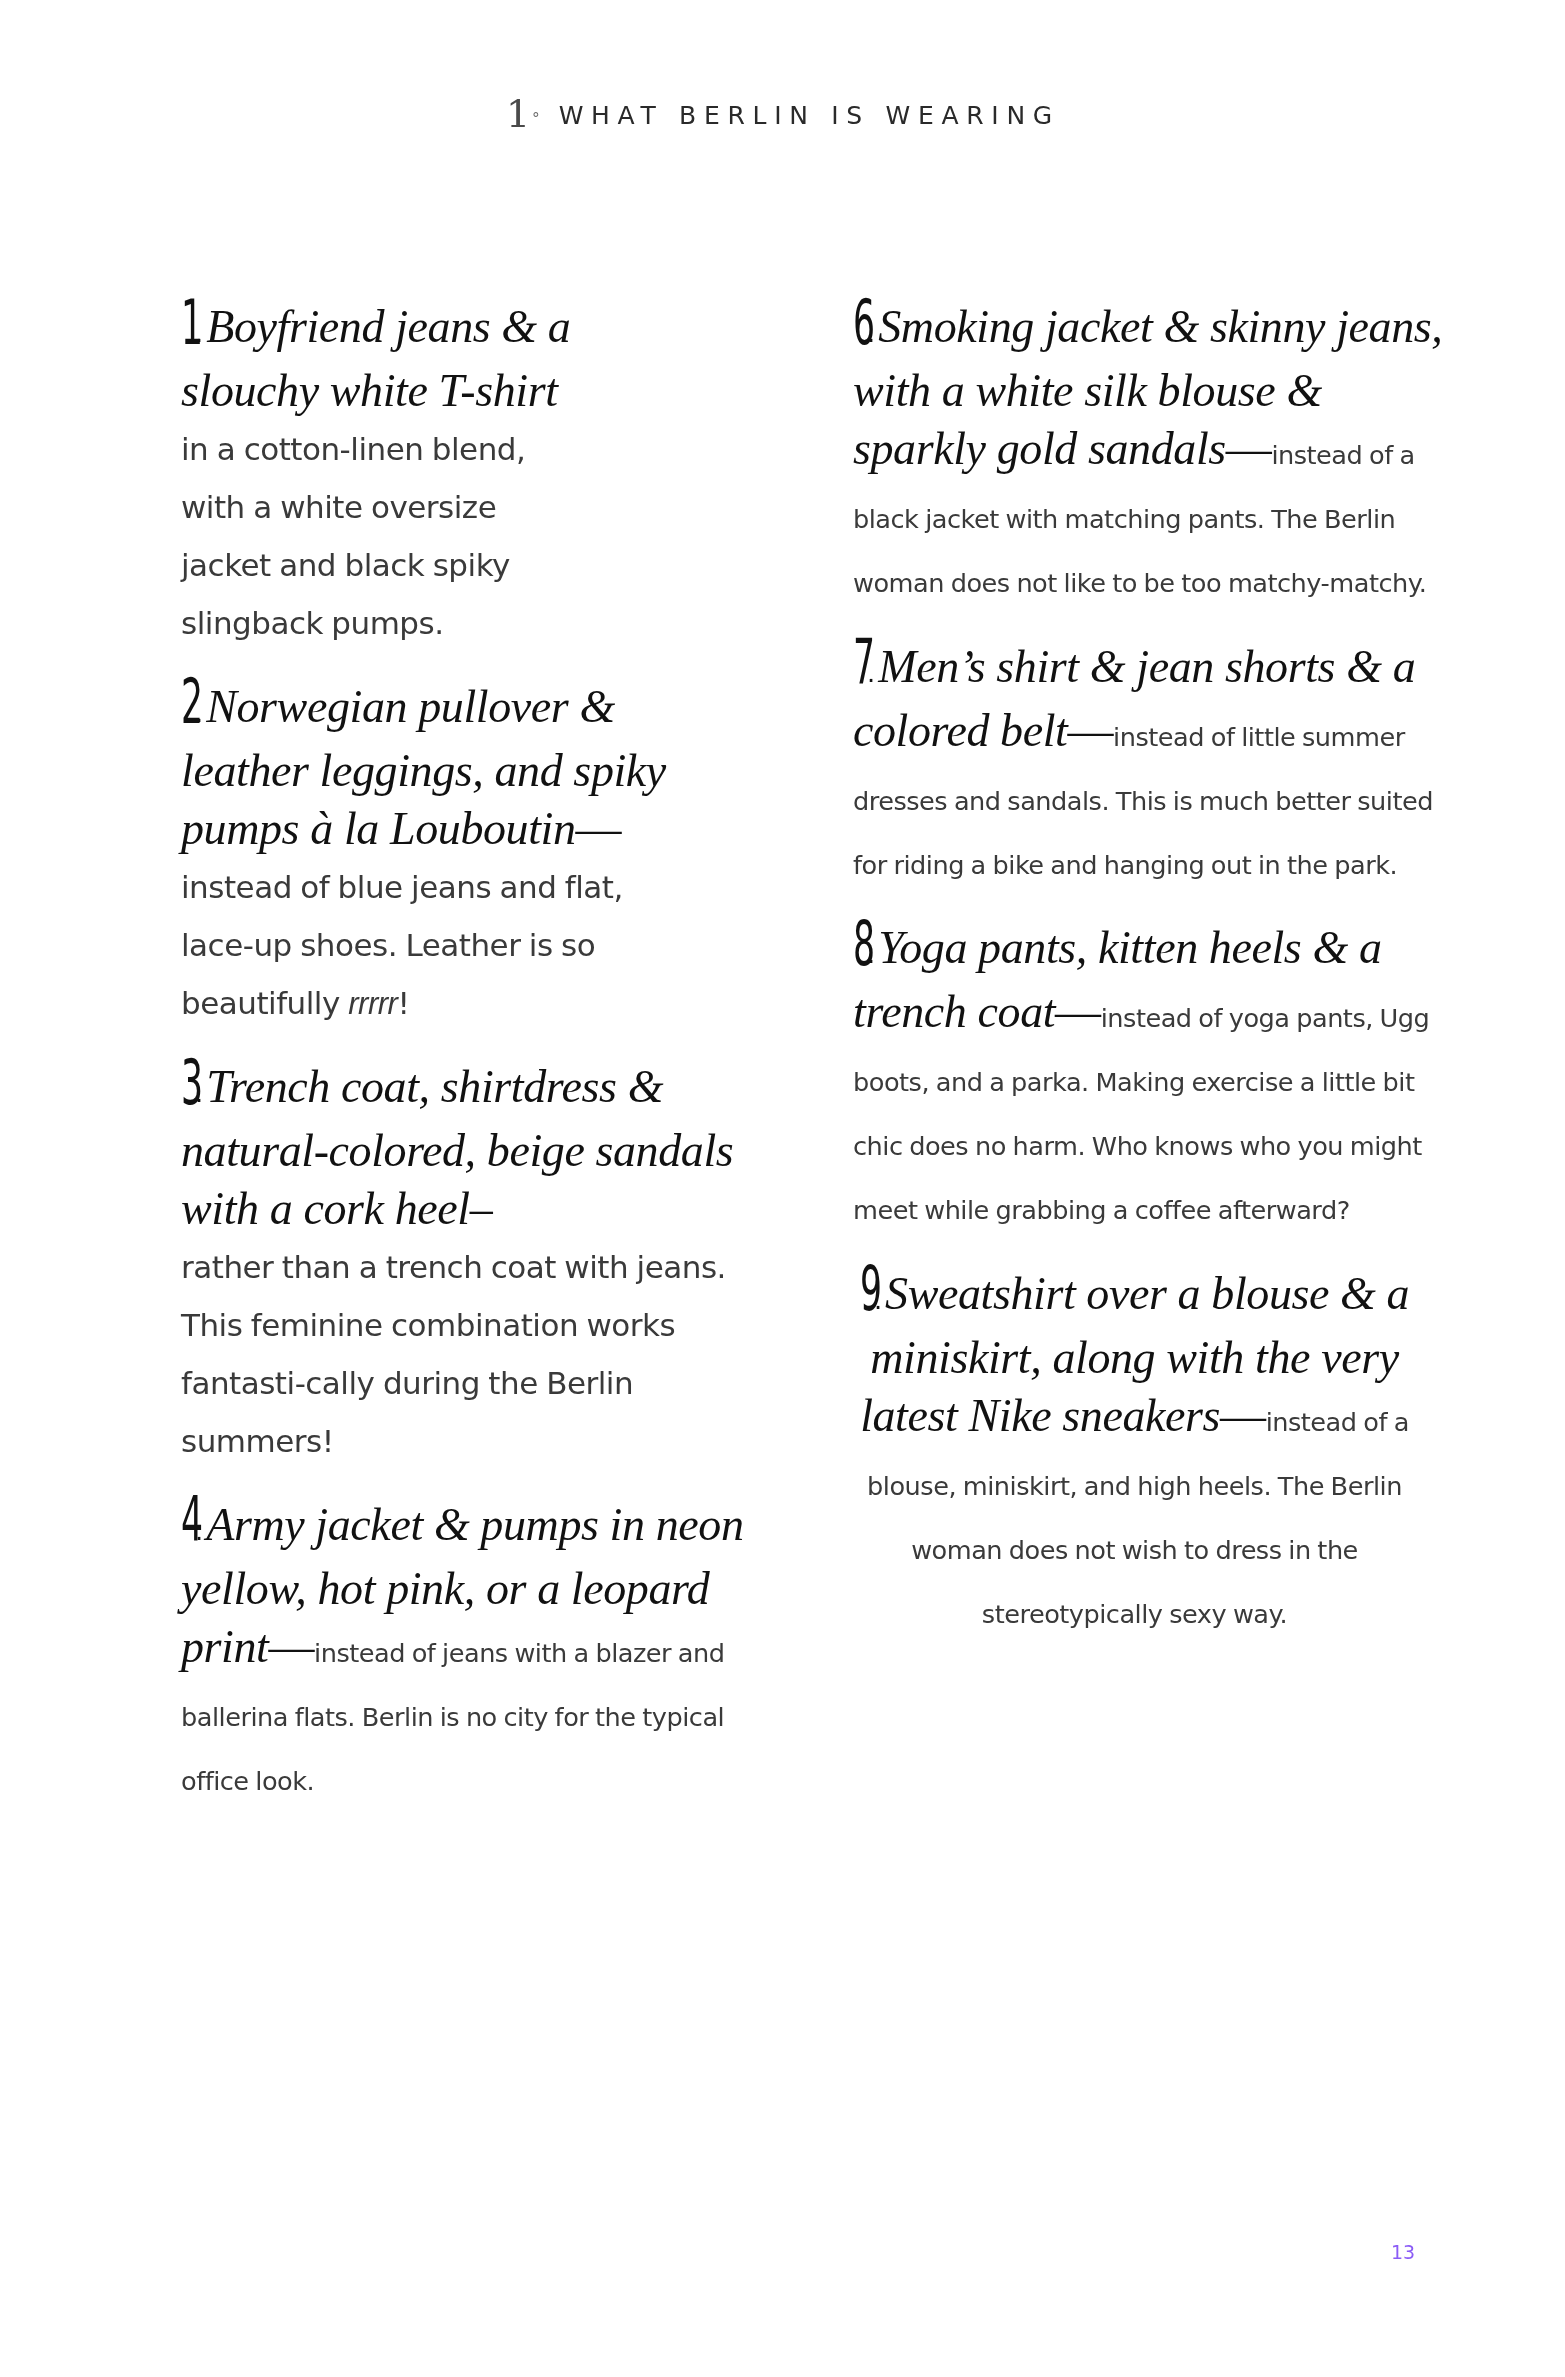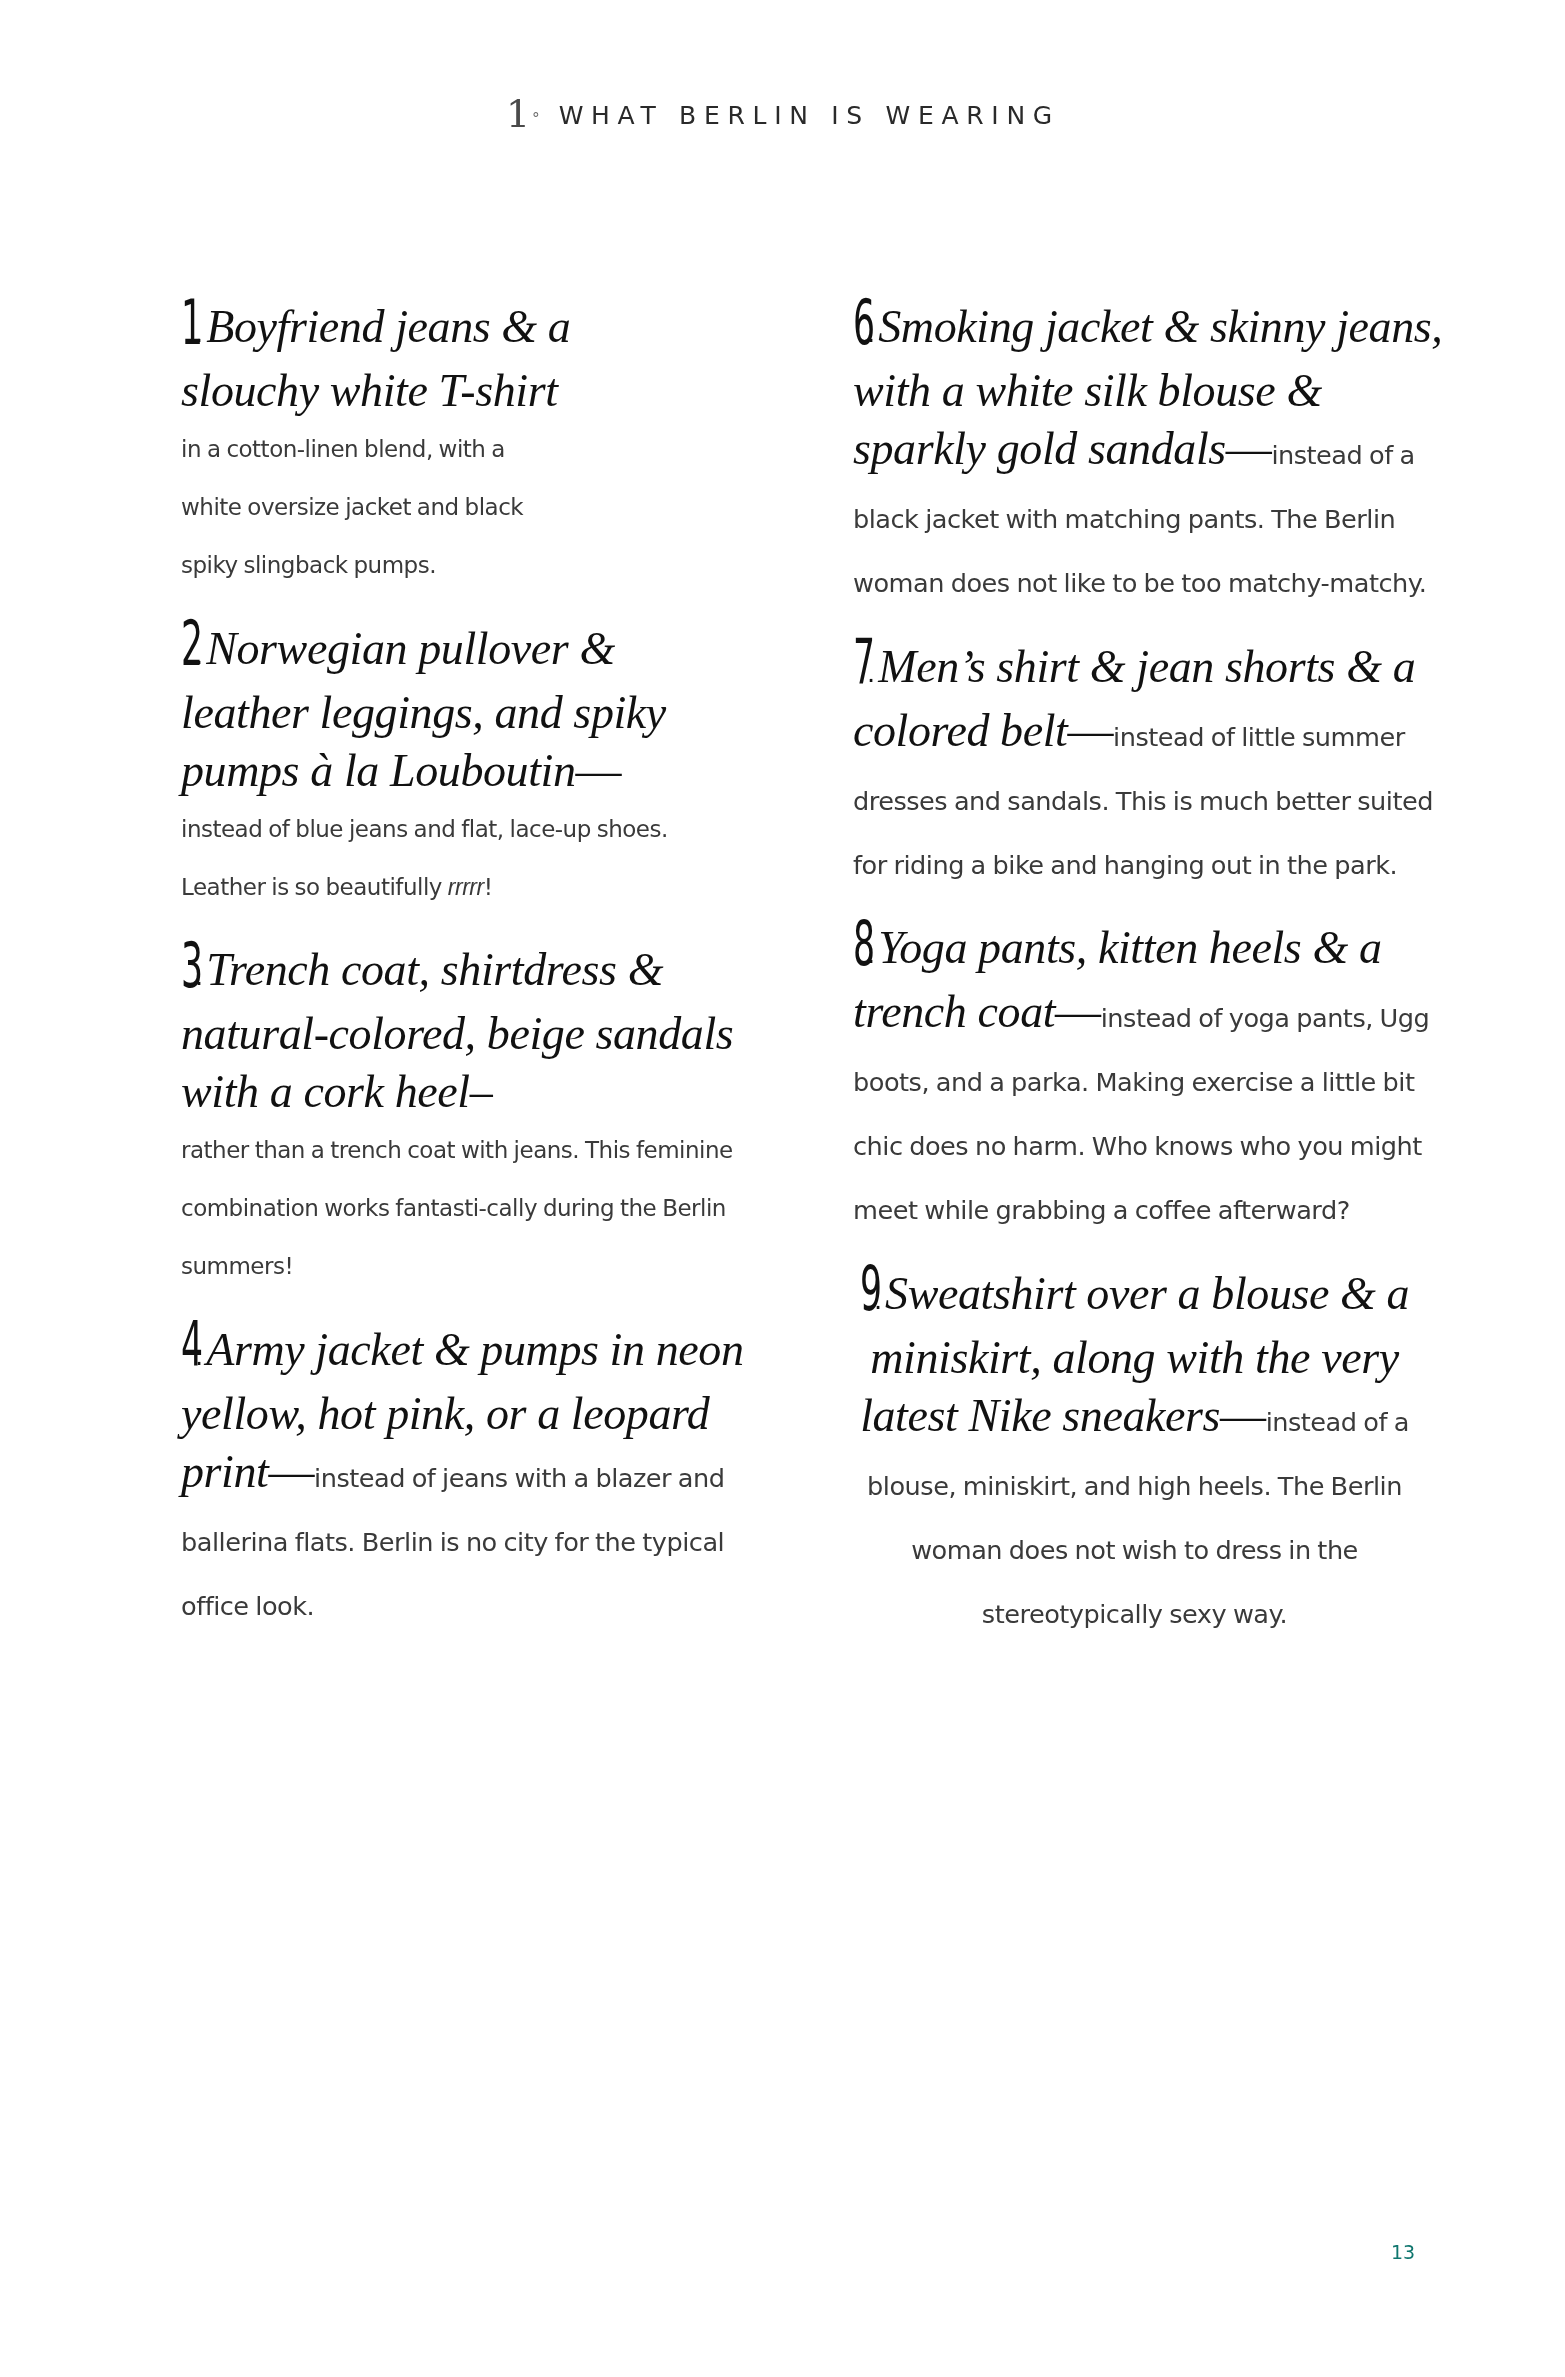--- a/index.html
+++ b/index.html
@@ -79,21 +79,21 @@
     font-weight: normal;
     font-style: normal;
     font-size: 25.6px;
     line-height: 58px;
     color: #3a3a3a;
     letter-spacing: -0.5px;
     word-spacing: -0.9px;
   }
   .body-block {
     font-family: "DejaVu Sans", sans-serif;
-    font-size: 23px;
+    font-size: 31px;
     line-height: 58px;
     color: #3a3a3a;
     letter-spacing: -0.5px;
     word-spacing: -0.9px;
     margin: 0;
   }
   .body-block em {
     font-family: Liberation Sans, sans-serif;
     font-style: italic;
   }
@@ -101,21 +101,21 @@
     font-family: "Liberation Serif", serif;
     font-style: normal;
     color: #111;
   }
   .page-number {
     position: absolute;
     top: 2241px;
     left: 1391px;
     font-family: "DejaVu Sans", sans-serif;
     font-size: 19px;
-    color: #0f766e;
+    color: #8b5cf6;
   }
 </style>
 </head>
 <body>
 
 <div class="running-head">
   <span class="chap-num">1</span><span class="chap-dot">°</span><span>WHAT BERLIN IS WEARING</span>
 </div>
 
 <div class="column col-left">

